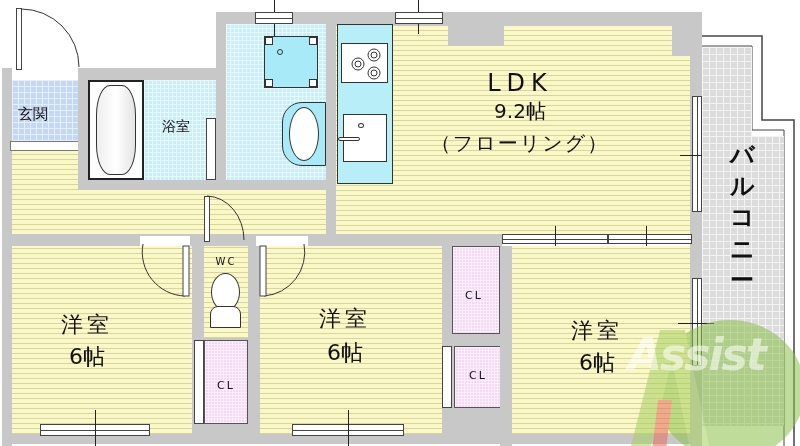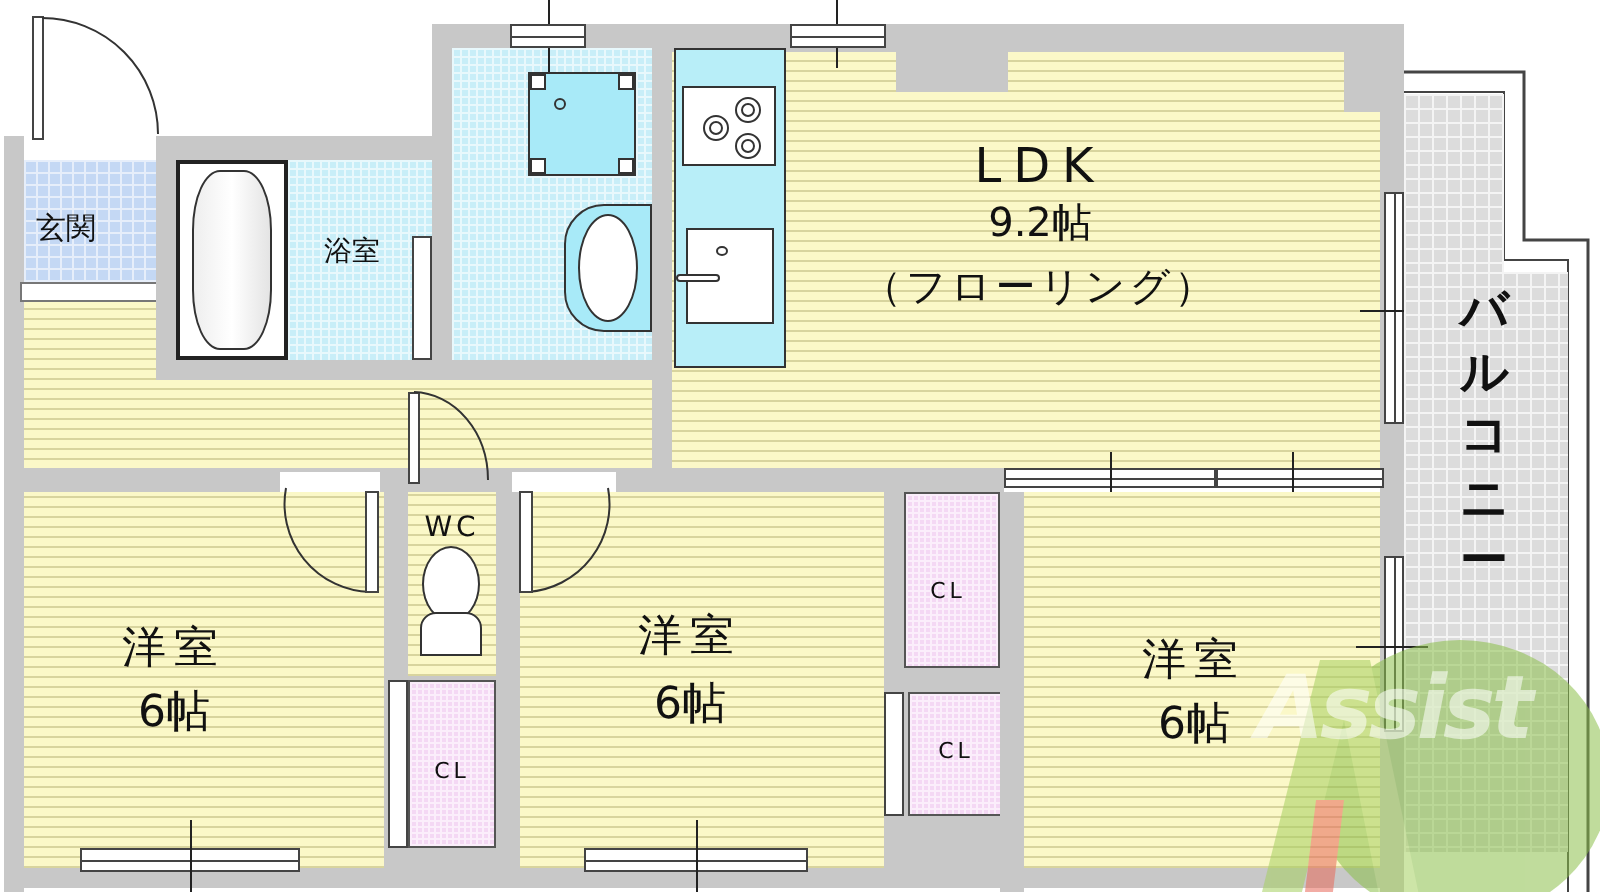--- a/index.html
+++ b/index.html
@@ -127,21 +127,21 @@
 <div class="abs" style="left:140px;top:236px;width:50px;height:10px;background:#fff;"></div>
 <svg style="left:140px;top:244px;" width="50" height="56">
     <path d="M3 0 A 44 44 0 0 0 45 52" fill="none" stroke="#333"></path>
     <rect x="43" y="2" width="6" height="50" fill="#fff" stroke="#444"></rect>
   </svg>
 <div class="win" style="left:40px;top:424px;width:110px;height:12px;"></div>
 <div class="line" style="left:95px;top:410px;width:1px;height:36px;"></div>
 
 <div class="wall" style="left:192px;top:236px;width:68px;height:198px;"></div>
 <div class="floor" style="left:204px;top:246px;width:44px;height:92px;"></div>
-<div class="label" style="left:210px;top:256px;width:32px;font-size:14px;letter-spacing:2px;">WC</div>
+<div class="label" style="left:210px;top:256px;width:32px;font-size:10px;letter-spacing:2px;">WC</div>
 <div class="abs" style="left:211px;top:273px;width:29px;height:38px;background:#fff;border:1px solid #333;border-radius:50%;"></div>
 <div class="abs" style="left:210px;top:306px;width:31px;height:22px;background:#fff;border:1px solid #333;border-radius:8px 8px 0 0;"></div>
 <div class="abs" style="left:204px;top:196px;width:6px;height:46px;background:#fff;border:1px solid #444;"></div>
 <svg style="left:206px;top:196px;" width="44" height="50">
     <path d="M1 0 A 38 44 0 0 1 38 44" fill="none" stroke="#333"></path>
   </svg>
 <div class="tile-pink" style="left:204px;top:340px;width:44px;height:84px;"></div>
 <div class="label" style="left:210px;top:380px;width:32px;font-size:11px;letter-spacing:2px;">CL</div>
 <div class="door-panel" style="left:194px;top:340px;width:10px;height:84px;"></div>
 

